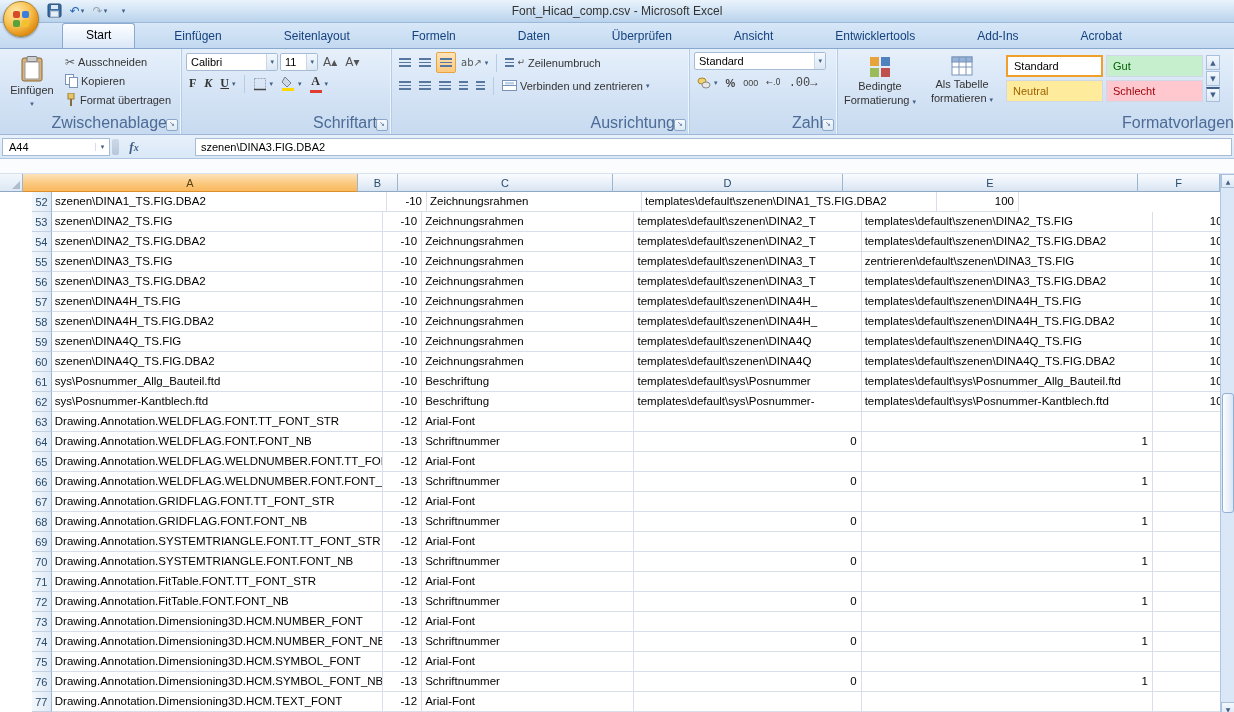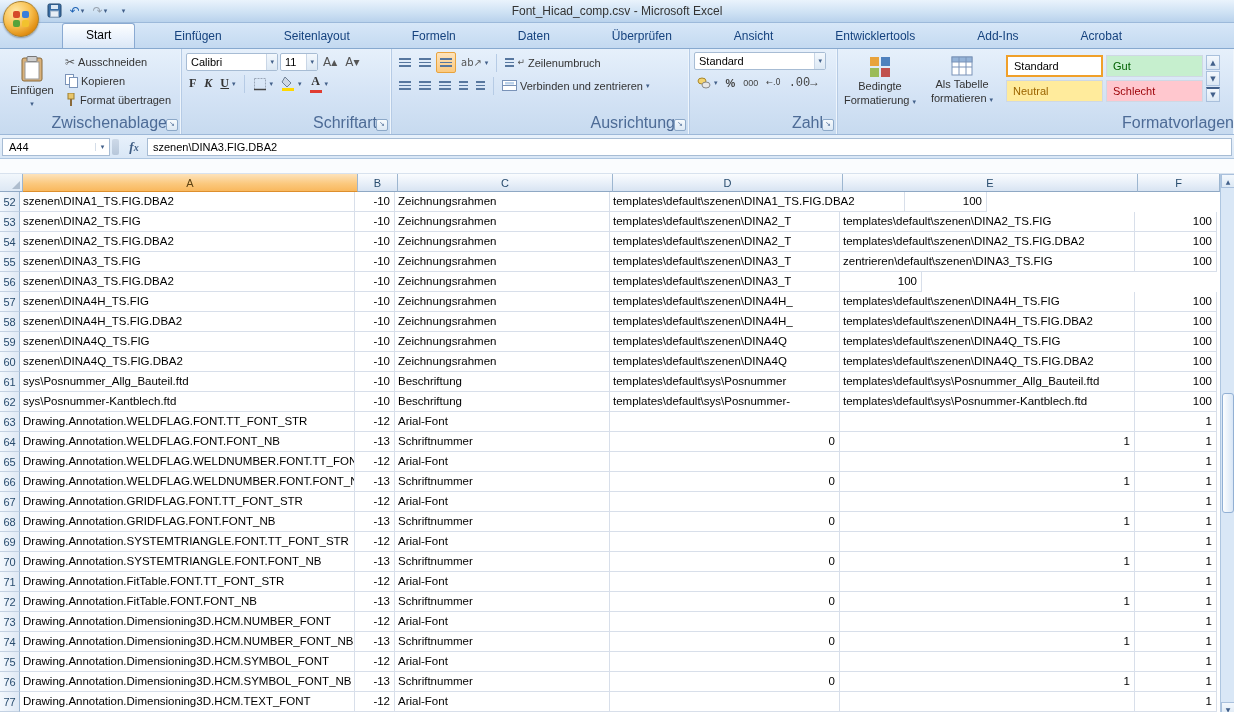--- a/index.html
+++ b/index.html
@@ -61,36 +61,36 @@
   .galrail div{width:14px;height:15px;border:1px solid #a9c0dc;background:linear-gradient(#f3f8fd,#dce8f4);
                font-size:7px;display:flex;align-items:center;justify-content:center;color:#42608a;font-family:"DejaVu Sans",sans-serif;box-sizing:border-box;}
 
   
   .fbar{height:24px;background:linear-gradient(#e8f1fb,#d9e7f6);border-bottom:1px solid #aec6e0;display:flex;align-items:center;padding:0 2px;box-sizing:border-box;}
   .namebox{width:108px;height:18px;background:#fff;border:1px solid #a7bcd4;font-size:11px;display:flex;align-items:center;padding-left:6px;box-sizing:border-box;}
   .namebox .dd{margin-left:auto;width:13px;text-align:center;color:#42608a;font-size:7px;border-left:1px solid #d4dde8;font-family:"DejaVu Sans",sans-serif;}
   .fdivider{width:7px;height:16px;margin:0 2px;background:linear-gradient(#cdd9e8,#b7c7da);border-radius:2px;}
   .fxbtn{width:26px;height:18px;display:flex;align-items:center;justify-content:center;
          font-family:"Liberation Serif",serif;font-style:italic;font-weight:bold;font-size:13px;color:#3e5c84;}
-  .finput{flex:1;height:18px;background:#fff;border:1px solid #a7bcd4;font-size:11px;display:flex;align-items:center;padding-left:5px;box-sizing:border-box;color:#000;}
+  .finput{flex:1;height:18px;background:#fff;border:1px solid #a7bcd4;font-size:11px;display:flex;align-items:center;padding-left:5px;box-sizing:border-box;color:#000;margin-left:48px;}
 
   .gapstrip{height:14px;background:#fafcfe;border-bottom:1px solid #d8e2ee;}
 
   
   .grid{position:relative;height:542px;}
   .gridhead{display:flex;height:18px;}
   .corner{width:23px;height:18px;background:linear-gradient(#f2f7fc,#dde8f4);border-right:1px solid #9db6d0;border-bottom:1px solid #8fa8c4;position:relative;box-sizing:border-box;}
   .corner:after{content:"";position:absolute;right:2px;bottom:2px;border-left:8px solid transparent;border-bottom:8px solid #aebdce;}
   .ch{height:18px;background:linear-gradient(#fafcfe,#e6eef8 60%,#d8e4f2);border-right:1px solid #9db6d0;border-bottom:1px solid #8fa8c4;
       color:#274b6d;font-size:11px;display:flex;align-items:center;justify-content:center;box-sizing:border-box;}
   .ch.sel{background:linear-gradient(#fde3bc,#fbc97f 55%,#f9b85d);border-bottom:1px solid #dd8f2d;color:#5e4312;}
   .gridrows{height:522px;overflow:hidden;}
   .row{display:flex;height:20px;}
   .rh{width:20px;background:linear-gradient(to right,#f3f8fd,#dfe9f5);border-right:1px solid #9db6d0;border-bottom:1px solid #c3d1e2;
-      color:#274b6d;font-size:11px;display:flex;align-items:center;justify-content:center;box-sizing:border-box;}
+      color:#274b6d;font-size:11px;display:flex;align-items:center;justify-content:center;box-sizing:border-box;margin-left:32px;}
   .cell{border-right:1px solid #d8dfea;border-bottom:1px solid #d8dfea;font-size:11.5px;color:#000;line-height:19px;
         padding:0 4px 0 3px;box-sizing:border-box;overflow:hidden;white-space:nowrap;}
   .cell.num{text-align:right;}
   .col-a{width:335px;}.col-b{width:40px;}.col-c{width:215px;}.col-d{width:230px;}.col-e{width:295px;}.col-f{width:82px;}
 
   
   .vscroll{position:absolute;top:0;right:0;width:14px;height:542px;background:#d9e7f6;border-left:1px solid #aec6e0;box-sizing:border-box;}
   .varrow{position:absolute;left:0;width:14px;height:14px;border:1px solid #a9c0dc;background:linear-gradient(#f3f8fd,#dce8f4);
           font-size:6px;display:flex;align-items:center;justify-content:center;color:#42608a;box-sizing:border-box;font-family:"DejaVu Sans",sans-serif;}
   .vthumb{position:absolute;left:1px;top:219px;width:12px;height:120px;border:1px solid #92b0d4;border-radius:3px;background:linear-gradient(to right,#fdfefe,#d8e6f6);box-sizing:border-box;}
@@ -418,20 +418,21 @@
           <div class="cell col-d">templates\default\szenen\DINA3_T</div>
           <div class="cell col-e">zentrieren\default\szenen\DINA3_TS.FIG</div>
           <div class="cell col-f num">100</div>
         </div>
         <div class="row">
           <div class="rh">56</div>
           <div class="cell col-a">szenen\DINA3_TS.FIG.DBA2</div>
           <div class="cell col-b num">-10</div>
           <div class="cell col-c">Zeichnungsrahmen</div>
           <div class="cell col-d">templates\default\szenen\DINA3_T</div>
+          <div class="cell col-e">templates\default\szenen\DINA3_TS.FIG.DBA2</div>
           <div class="cell col-f num">100</div>
         </div>
         <div class="row">
           <div class="rh">57</div>
           <div class="cell col-a">szenen\DINA4H_TS.FIG</div>
           <div class="cell col-b num">-10</div>
           <div class="cell col-c">Zeichnungsrahmen</div>
           <div class="cell col-d">templates\default\szenen\DINA4H_</div>
           <div class="cell col-e">templates\default\szenen\DINA4H_TS.FIG</div>
           <div class="cell col-f num">100</div>

